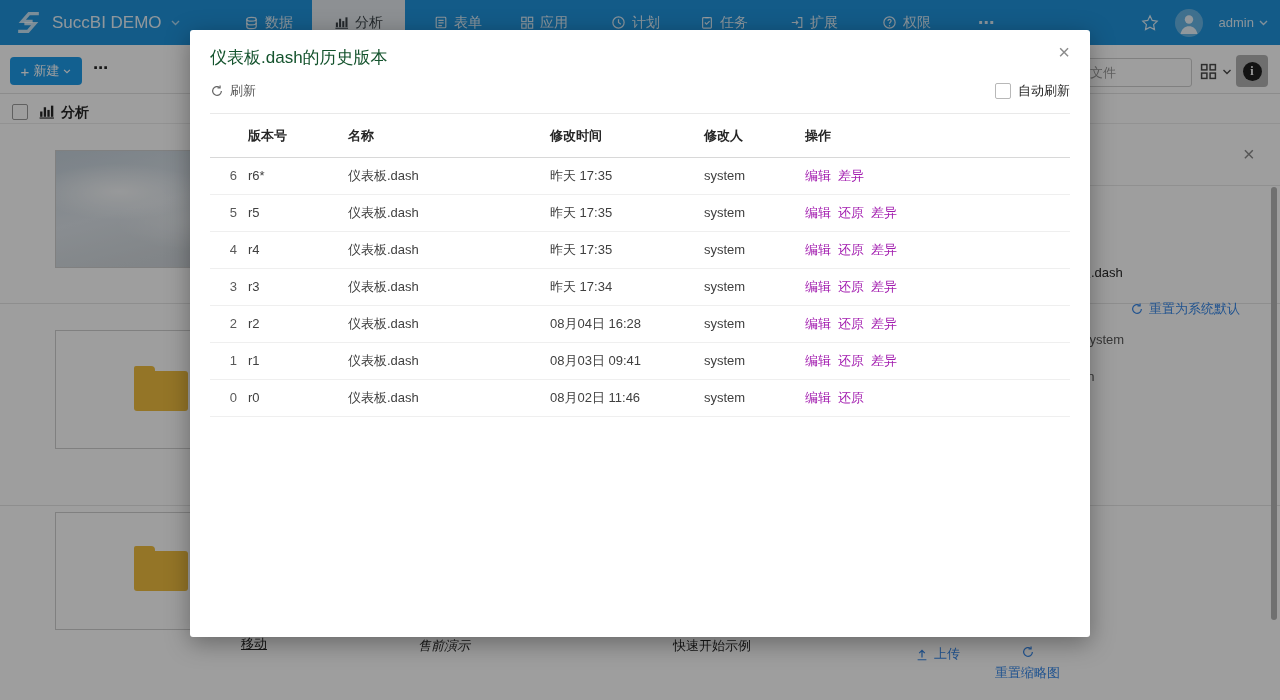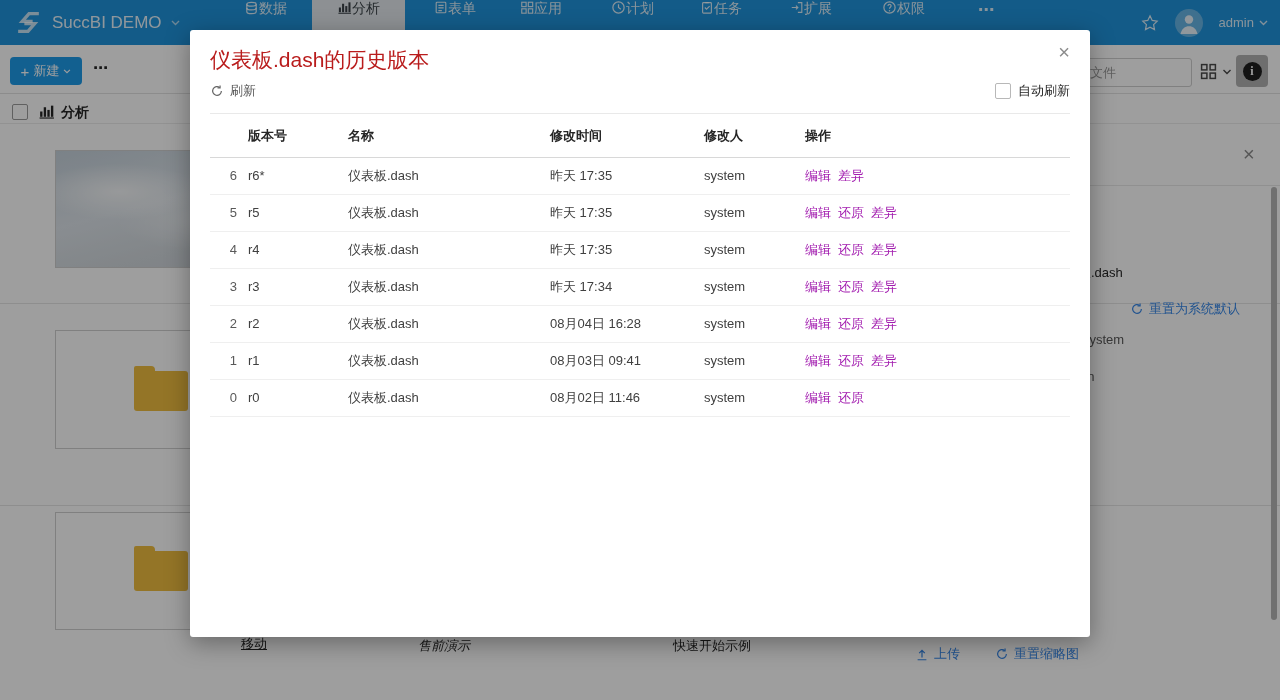--- a/index.html
+++ b/index.html
@@ -3,21 +3,21 @@
 <meta charset="utf-8">
 <style>
   html,body{margin:0;padding:0;}
   body{font-family:"Liberation Sans","DejaVu Sans",sans-serif;}
   .canvas{position:relative;width:1280px;height:700px;overflow:hidden;background:#fff;}
   .abs{position:absolute;}
   svg{display:block;}
 
   
   .nav{left:0;top:0;width:1280px;height:45px;background:#2093DB;z-index:1;}
-  .nav-item{position:absolute;top:0;height:45px;display:flex;align-items:flex-start;
+  .nav-item{position:absolute;top:0;height:45px;display:flex;align-items:center;gap:6px;
             color:rgba(255,255,255,.85);font-size:14px;cursor:pointer;padding:0 10px;}
   .nav-item.active{background:#E4E9ED;color:#3a4248;}
   .brand{position:absolute;left:14px;top:0;height:45px;display:flex;align-items:center;gap:9px;
          color:rgba(255,255,255,.9);font-size:17px;}
   .chev{opacity:.8}
   .nav-right{position:absolute;right:12px;top:0;height:45px;display:flex;align-items:center;gap:16px;
              color:rgba(255,255,255,.85);}
   .avatar{width:28px;height:28px;border-radius:50%;background:rgba(255,255,255,.32);overflow:hidden;}
   .admin{font-size:13px;display:flex;align-items:center;gap:5px;}
   .nav-more{font-size:16px;letter-spacing:2px;font-weight:bold;}
@@ -54,21 +54,21 @@
   .panel-sep{left:905px;top:185px;width:375px;height:0;border-top:1px solid #e8e8e8;}
   .close-x{color:#8c8c8c;font-size:20px;line-height:16px;cursor:pointer;}
   .blue-link{color:#3788E8;font-size:13px;display:flex;align-items:center;gap:5px;cursor:pointer;white-space:nowrap;}
   .panel-txt{font-size:13px;color:#595959;white-space:nowrap;}
   .scrollbar{left:1271px;top:187px;width:6px;height:433px;border-radius:3px;background:#b5b5b5;}
 
   
   .overlay{left:0;top:0;width:1280px;height:700px;background:rgba(0,0,0,.38);z-index:50;}
   .modal{left:190px;top:30px;width:900px;height:607px;background:#fff;border-radius:3px;z-index:100;
          box-shadow:0 6px 24px rgba(0,0,0,.35);}
-  .m-title{left:20px;top:16px;font-size:21px;color:#b91c1c;}
+  .m-title{left:20px;top:16px;font-size:17px;color:#14532d;}
   .m-close{right:20px;top:14px;position:absolute;}
   .m-toolbar{left:20px;right:20px;top:52px;position:absolute;display:flex;justify-content:space-between;align-items:center;}
   .refresh{display:flex;align-items:center;gap:6px;font-size:13px;color:#555;cursor:pointer;}
   .autorefresh{display:flex;align-items:center;gap:7px;font-size:13px;color:#262626;cursor:pointer;}
   .autorefresh .cbx{border-color:#b8b8b8;}
   .vtable{position:absolute;left:20px;right:20px;top:83px;border-top:1px solid #e9e9e9;}
   .thead{position:relative;height:43px;border-bottom:1px solid #d8d8d8;font-weight:bold;color:#262626;}
   .trow{position:relative;height:36px;border-bottom:1px solid #efefef;color:#404040;}
   .cell{position:absolute;top:0;line-height:36px;font-size:13px;white-space:nowrap;}
   .thead .cell{line-height:43px;}
@@ -291,21 +291,21 @@
   <div class="abs panel-txt" style="left:1083px;top:332px;">system</div>
   <div class="abs panel-txt" style="left:1059px;top:369px;">admin</div>
   <div class="abs scrollbar"></div>
 
   <div class="abs blue-link" style="left:915px;top:645px;">
     <svg width="14" height="15" viewBox="0 0 16 16" fill="none" stroke="#3788E8" stroke-width="1.4">
       <path d="M8 11.5v-8M4.8 6.5L8 3.3l3.2 3.2M3 14h10"></path>
     </svg>
     <span>上传</span>
   </div>
-  <div class="abs blue-link" style="left:995px;top:645px;">
+  <div class="abs blue-link" style="left:995px;top:645px;flex-direction:column;">
     <svg width="14" height="14" viewBox="0 0 16 16" fill="none" stroke="#3788E8" stroke-width="1.4">
       <path d="M13 8a5 5 0 1 1-1.8-3.85"></path>
         <path d="M11.5 1.6v2.9h-2.9"></path>
     </svg>
     <span>重置缩略图</span>
   </div>
 
   <div class="abs overlay"></div>
 
   <div class="abs modal">

